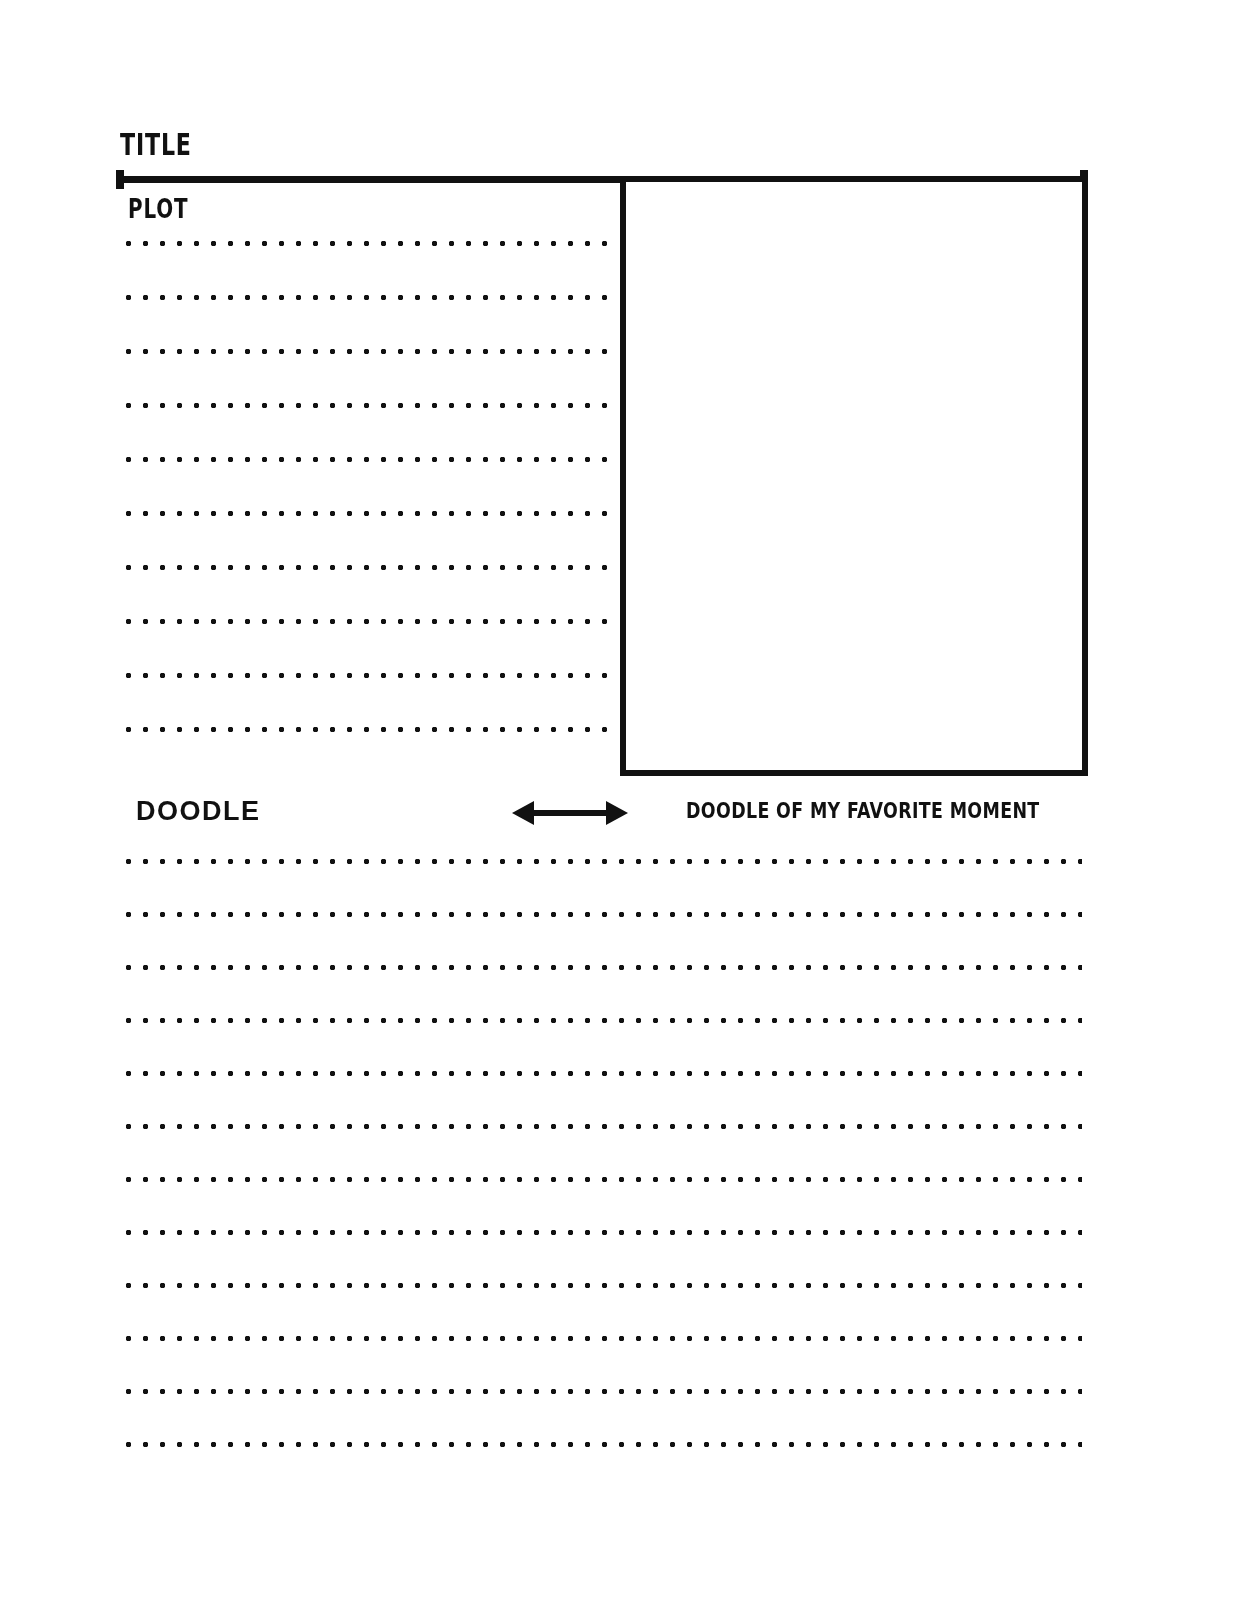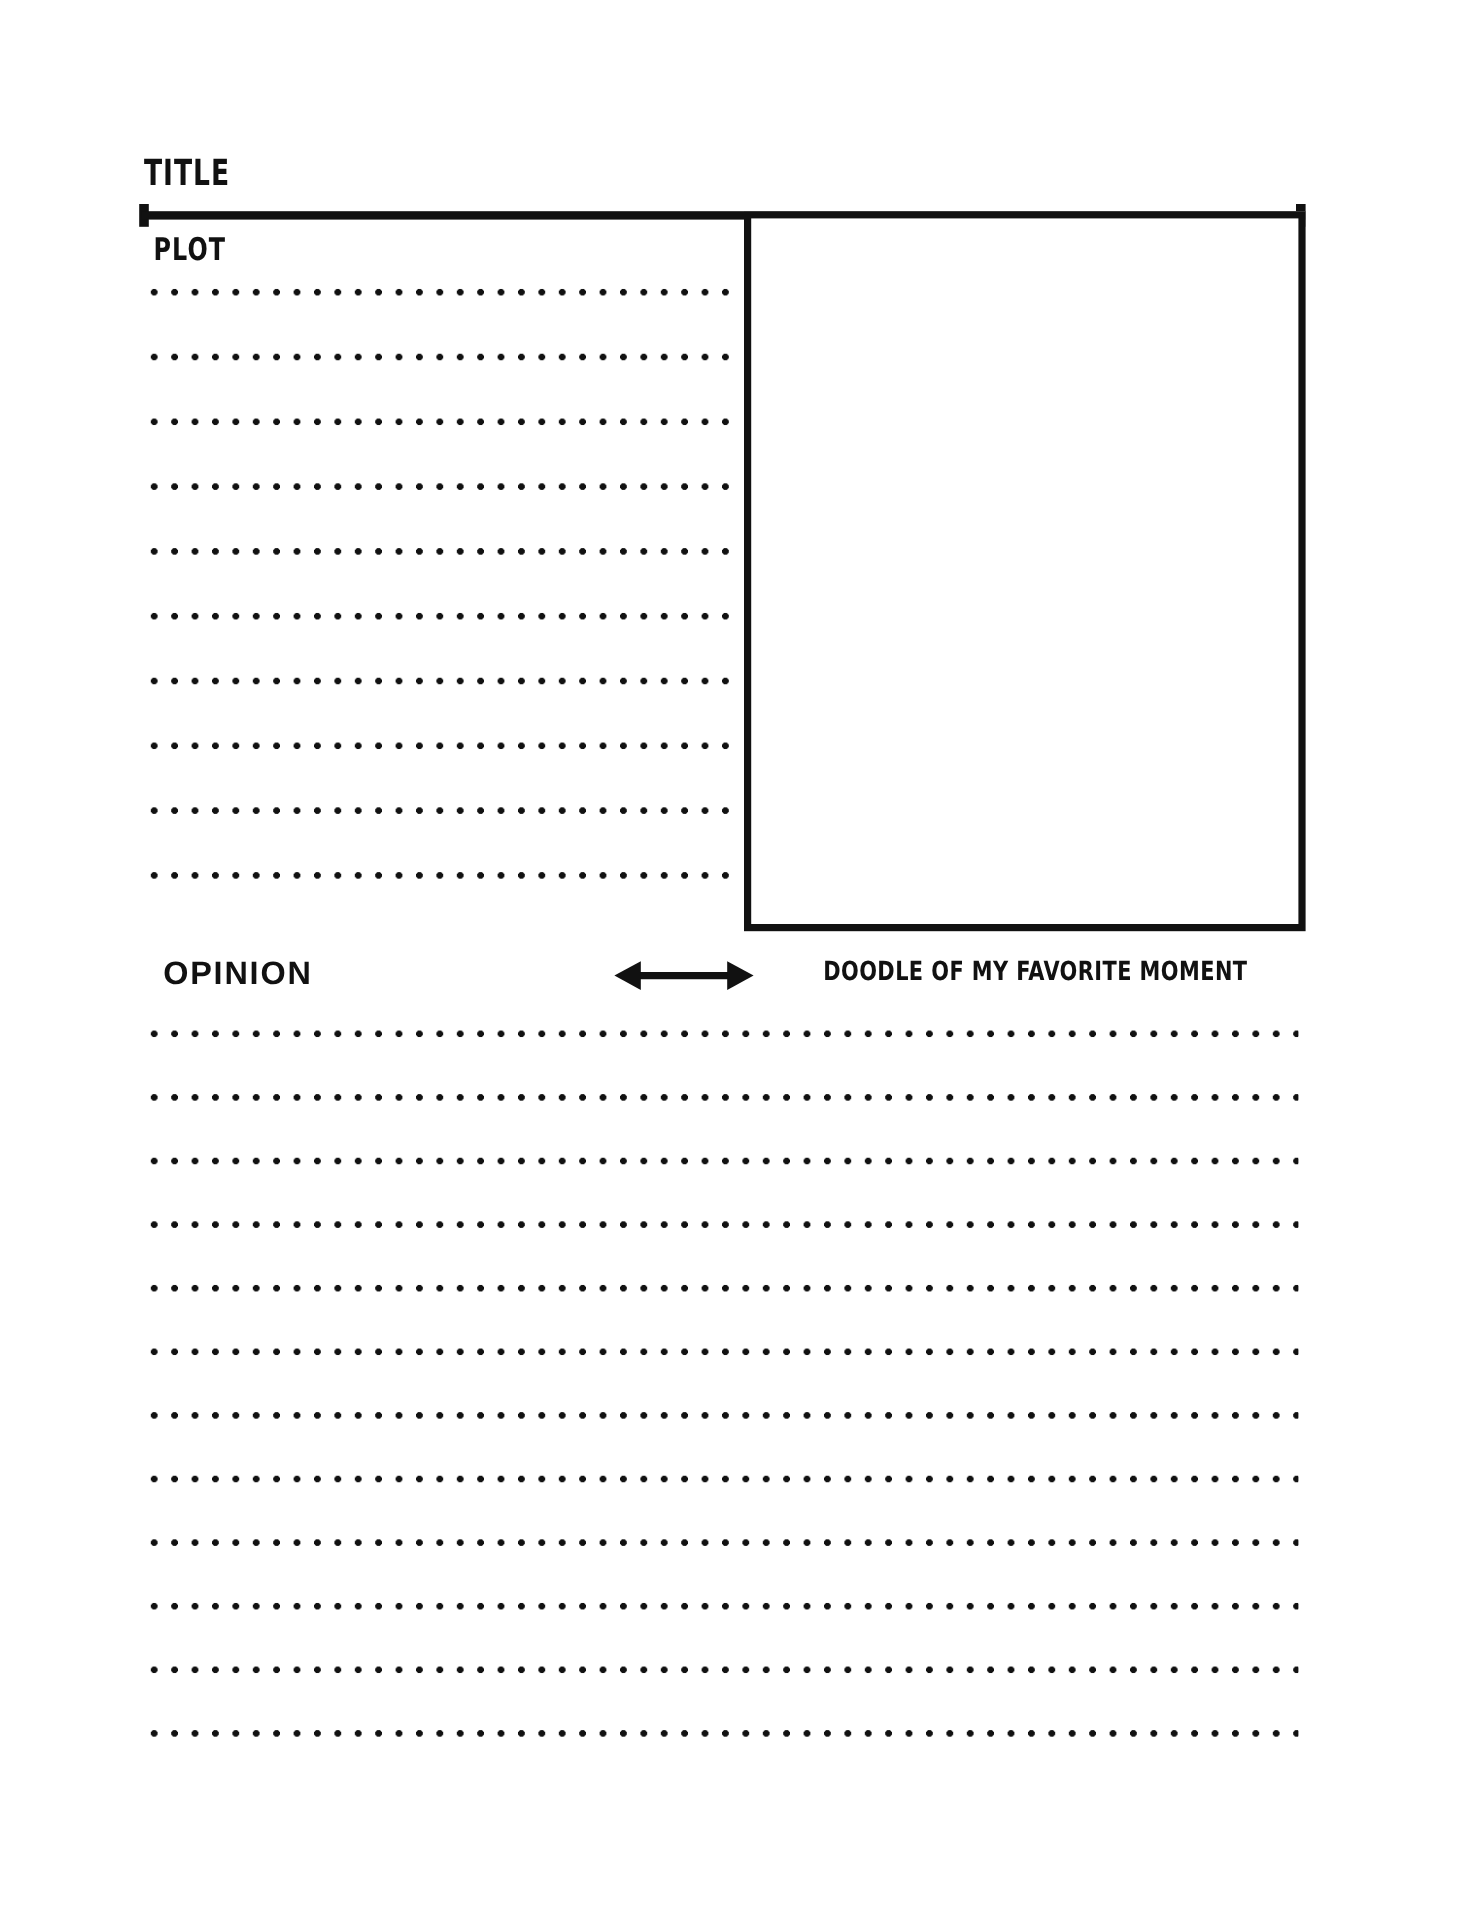--- a/index.html
+++ b/index.html
@@ -165,21 +165,21 @@
       <div class="dotted-line" style="top: 348px;"></div>
       <div class="dotted-line" style="top: 402px;"></div>
       <div class="dotted-line" style="top: 456px;"></div>
       <div class="dotted-line" style="top: 510px;"></div>
       <div class="dotted-line" style="top: 564px;"></div>
       <div class="dotted-line" style="top: 618px;"></div>
       <div class="dotted-line" style="top: 672px;"></div>
       <div class="dotted-line" style="top: 726px;"></div>
     </div>
 
-  <div class="opinion-label">OPINION</div>
+  <div class="opinion-label">DOODLE</div>
 
   <svg class="arrow-icon" viewBox="0 0 120 34">
     <line x1="18" y1="17" x2="102" y2="17" stroke="#111111" stroke-width="6" stroke-linecap="butt"></line>
     <polygon points="2,17 24,5 24,29" fill="#111111"></polygon>
     <polygon points="118,17 96,5 96,29" fill="#111111"></polygon>
   </svg>
 
   <div class="doodle-caption">DOODLE OF  MY FAVORITE MOMENT</div>
 
   <div class="opinion-lines">

